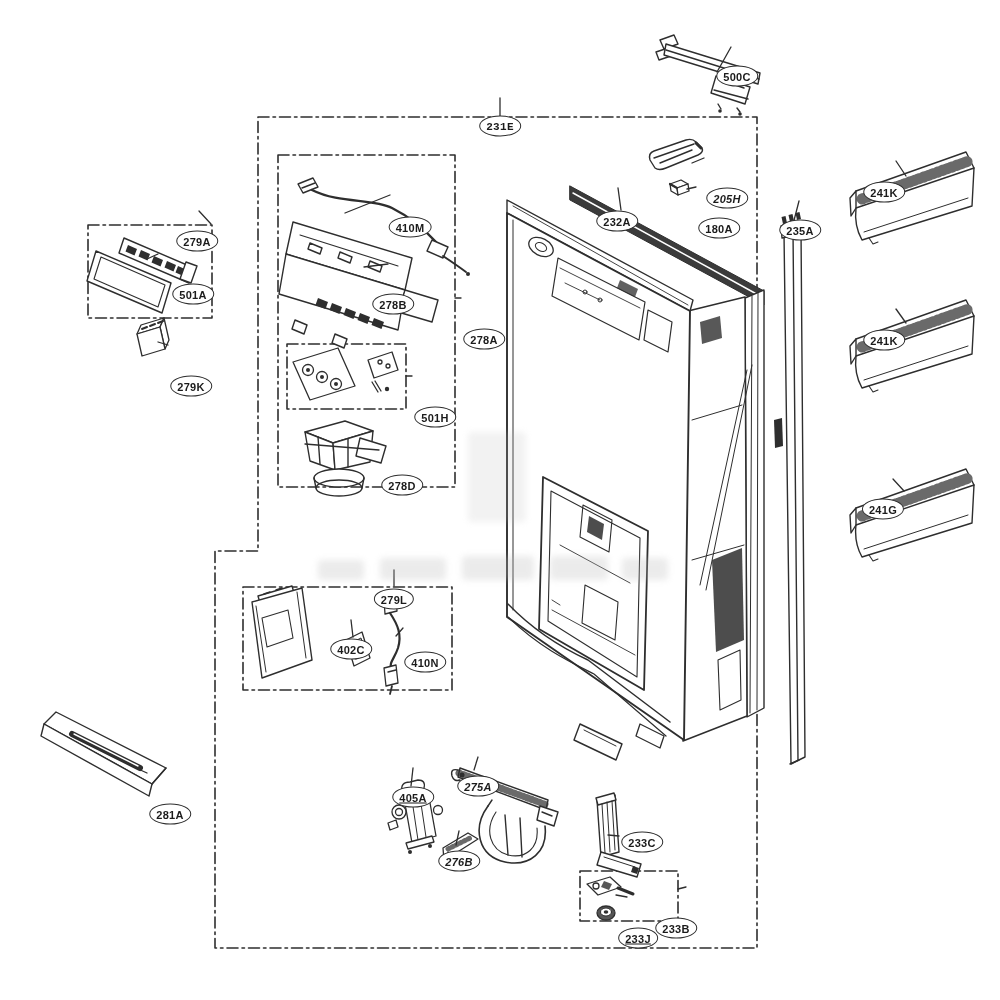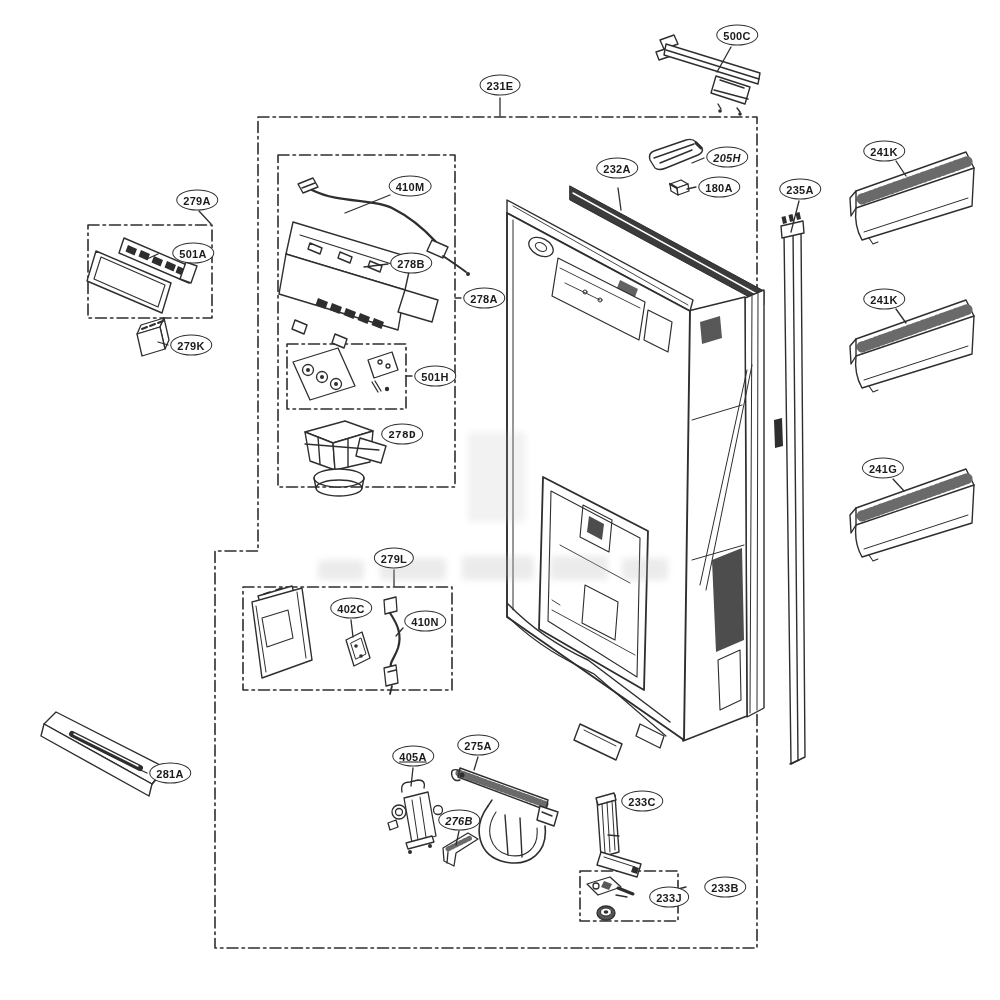--- a/index.html
+++ b/index.html
@@ -4,21 +4,21 @@
 <style>
   html,body{margin:0;padding:0;background:#ffffff;}
   #stage{position:relative;width:1000px;height:1000px;background:#ffffff;overflow:hidden;
          font-family:"Liberation Sans",sans-serif;}
   #art{position:absolute;left:0;top:0;z-index:1;}
   .balloon{position:absolute;z-index:3;transform:translate(-50%,-50%);
            min-width:33px;height:21px;padding:1px 6px 0 6px;
            border:1.7px solid #2e2e2e;border-radius:50%;
            display:flex;align-items:center;justify-content:center;
            font-size:11px;font-weight:bold;letter-spacing:.3px;color:#1b1b1b;
-           background:#ffffff;box-sizing:border-box;cursor:pointer;}
+           background:#ffffff;box-sizing:border-box;cursor:pointer;margin-top:41px;}
   .wm{position:absolute;z-index:2;background:#b9b9b9;opacity:.28;filter:blur(3px);
       border-radius:4px;}
 </style>
 </head>
 <body>
 
 <div id="stage">
 
   <div class="wm" style="left:318px;top:560px;width:46px;height:20px;"></div>
   <div class="wm" style="left:380px;top:558px;width:66px;height:22px;"></div>
@@ -296,40 +296,40 @@
       <path d="M413,768 L411,786"></path>
       <path d="M478,757 L474,770"></path>
       <path d="M459,831 L456,845"></path>
       <path d="M619,836 L608,835"></path>
       <path d="M627,897 L616,895"></path>
       <path d="M686,887 L678,889"></path>
     </g>
   </svg>
 
   <div class="balloon" style="left:737px;top:35px;">500C</div>
-  <div class="balloon" style="left:500px;top:85px;">231E</div>
-  <div class="balloon" style="left:617px;top:168px;">232A</div>
+  <div class="balloon" style="left:500px;top:85px;font-family:Liberation Mono, monospace;">231E</div>
+  <div class="balloon" style="left:617px;top:180px;">232A</div>
   <div class="balloon" style="left:727px;top:157px;font-style:italic;">205H</div>
   <div class="balloon" style="left:719px;top:187px;">180A</div>
   <div class="balloon" style="left:800px;top:189px;">235A</div>
   <div class="balloon" style="left:884px;top:151px;">241K</div>
   <div class="balloon" style="left:884px;top:299px;">241K</div>
   <div class="balloon" style="left:883px;top:468px;">241G</div>
   <div class="balloon" style="left:197px;top:200px;">279A</div>
   <div class="balloon" style="left:193px;top:253px;">501A</div>
   <div class="balloon" style="left:191px;top:345px;">279K</div>
   <div class="balloon" style="left:410px;top:186px;">410M</div>
-  <div class="balloon" style="left:411px;top:263px;">278B</div>
+  <div class="balloon" style="left:393px;top:263px;">278B</div>
   <div class="balloon" style="left:484px;top:298px;">278A</div>
   <div class="balloon" style="left:435px;top:376px;">501H</div>
-  <div class="balloon" style="left:402px;top:434px;font-family:Liberation Mono, monospace;">278D</div>
+  <div class="balloon" style="left:402px;top:444px;">278D</div>
   <div class="balloon" style="left:394px;top:558px;">279L</div>
   <div class="balloon" style="left:351px;top:608px;">402C</div>
   <div class="balloon" style="left:425px;top:621px;">410N</div>
   <div class="balloon" style="left:170px;top:773px;">281A</div>
   <div class="balloon" style="left:413px;top:756px;text-decoration:underline;">405A</div>
-  <div class="balloon" style="left:478px;top:745px;">275A</div>
+  <div class="balloon" style="left:478px;top:745px;font-style:italic;">275A</div>
   <div class="balloon" style="left:459px;top:820px;font-style:italic;">276B</div>
   <div class="balloon" style="left:642px;top:801px;">233C</div>
-  <div class="balloon" style="left:669px;top:897px;">233J</div>
-  <div class="balloon" style="left:725px;top:887px;text-align:center;">233B</div>
+  <div class="balloon" style="left:638px;top:897px;text-decoration:underline;">233J</div>
+  <div class="balloon" style="left:676px;top:887px;text-align:center;">233B</div>
 
 </div>
 
 </body></html>

